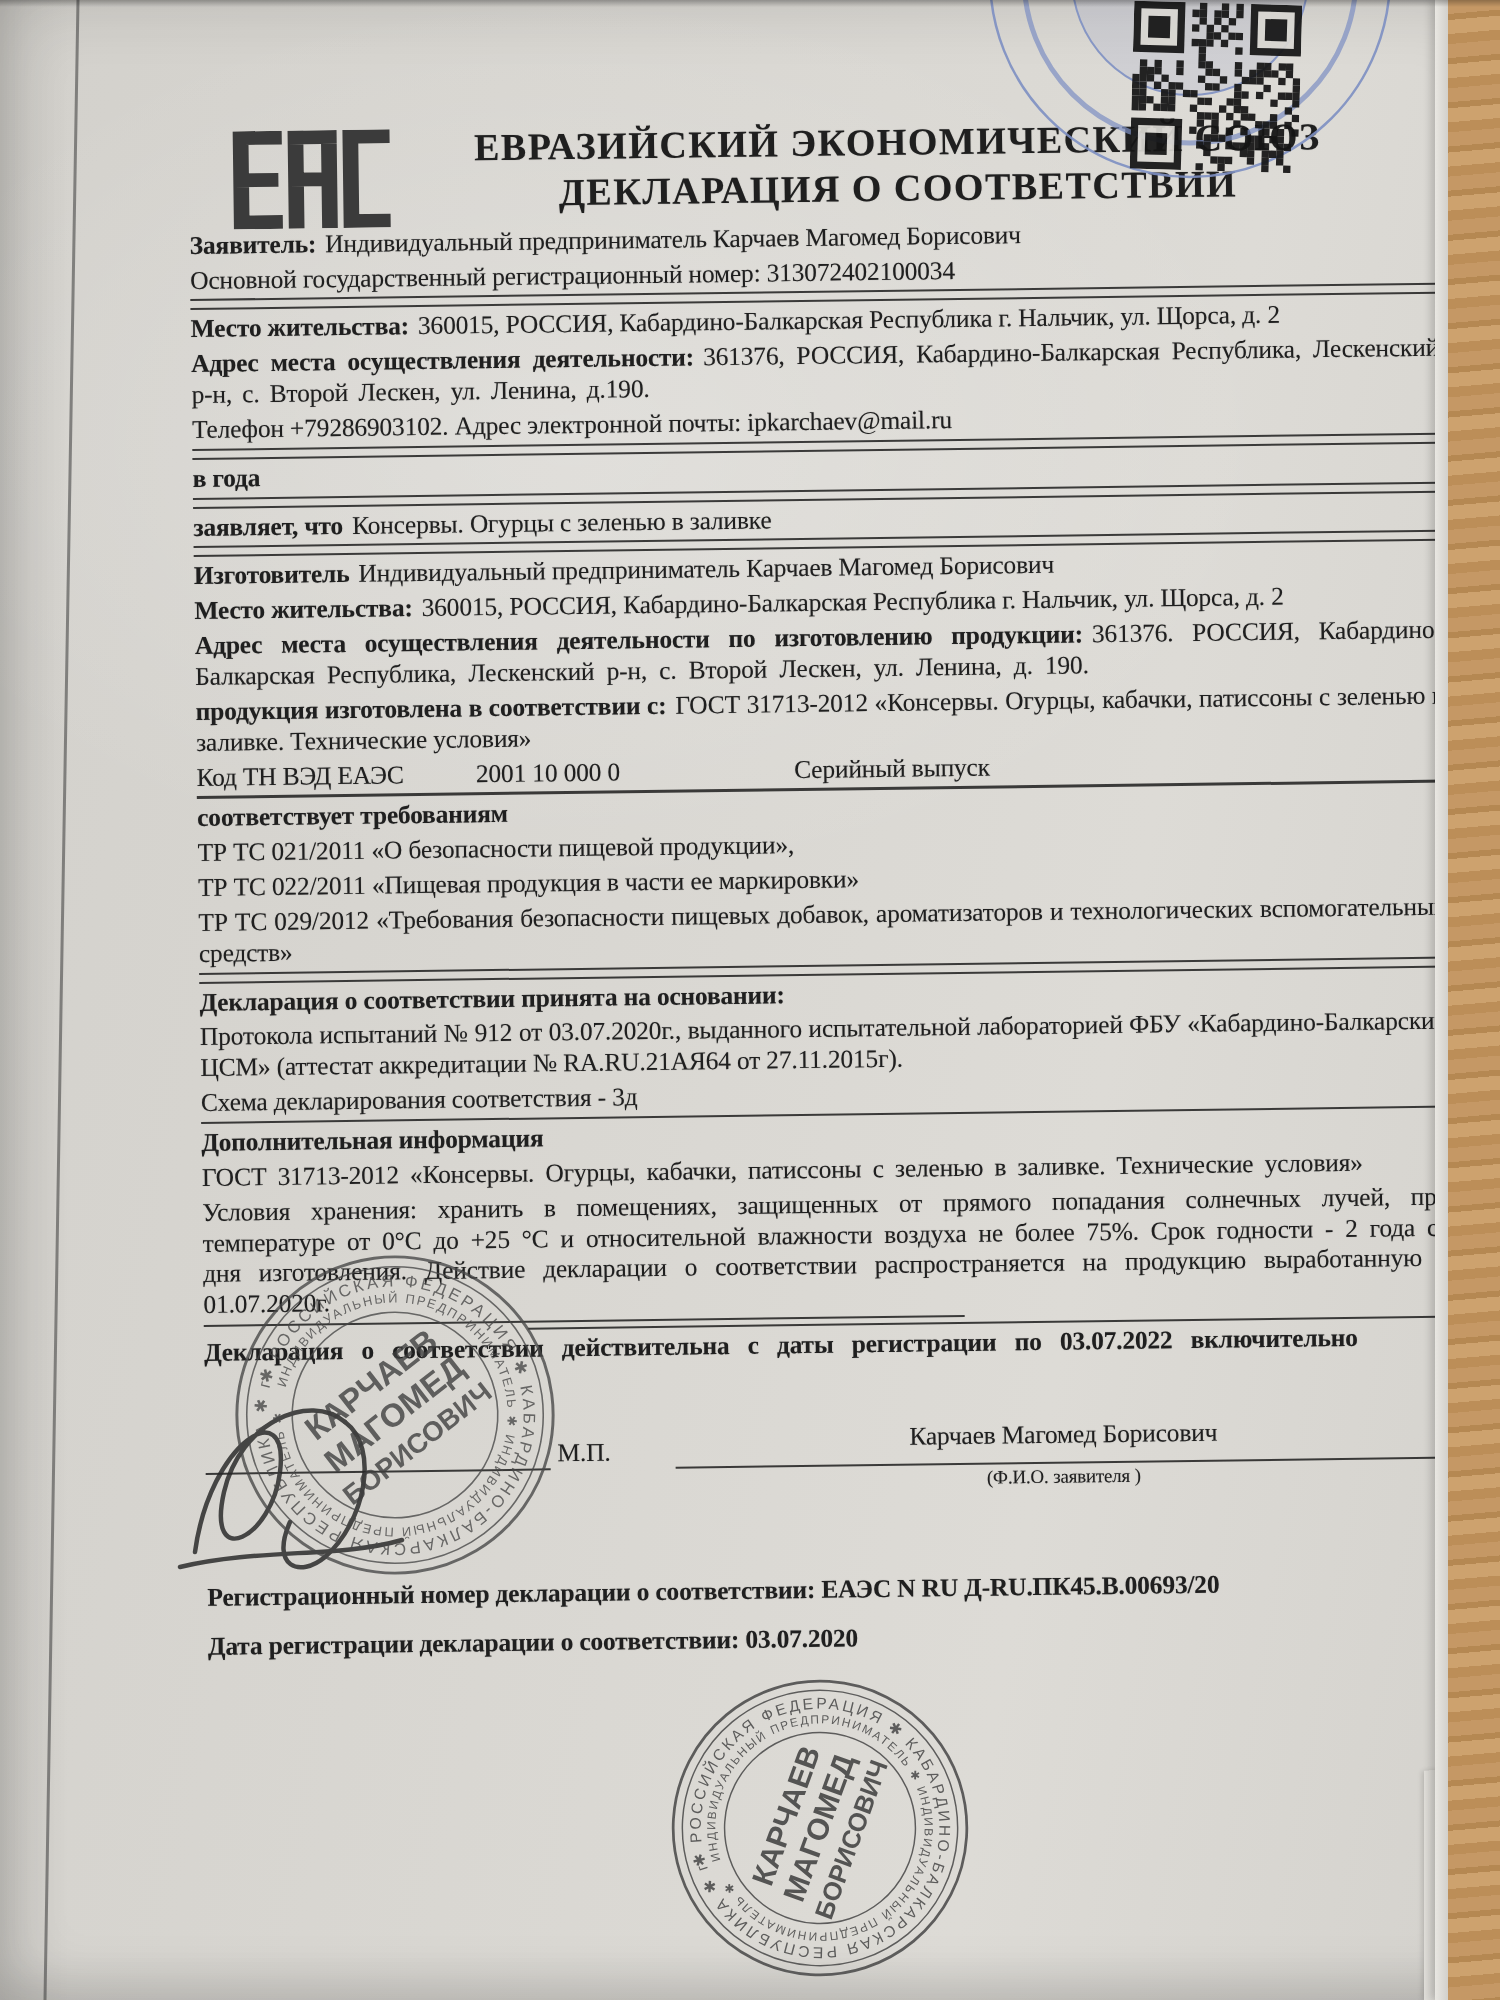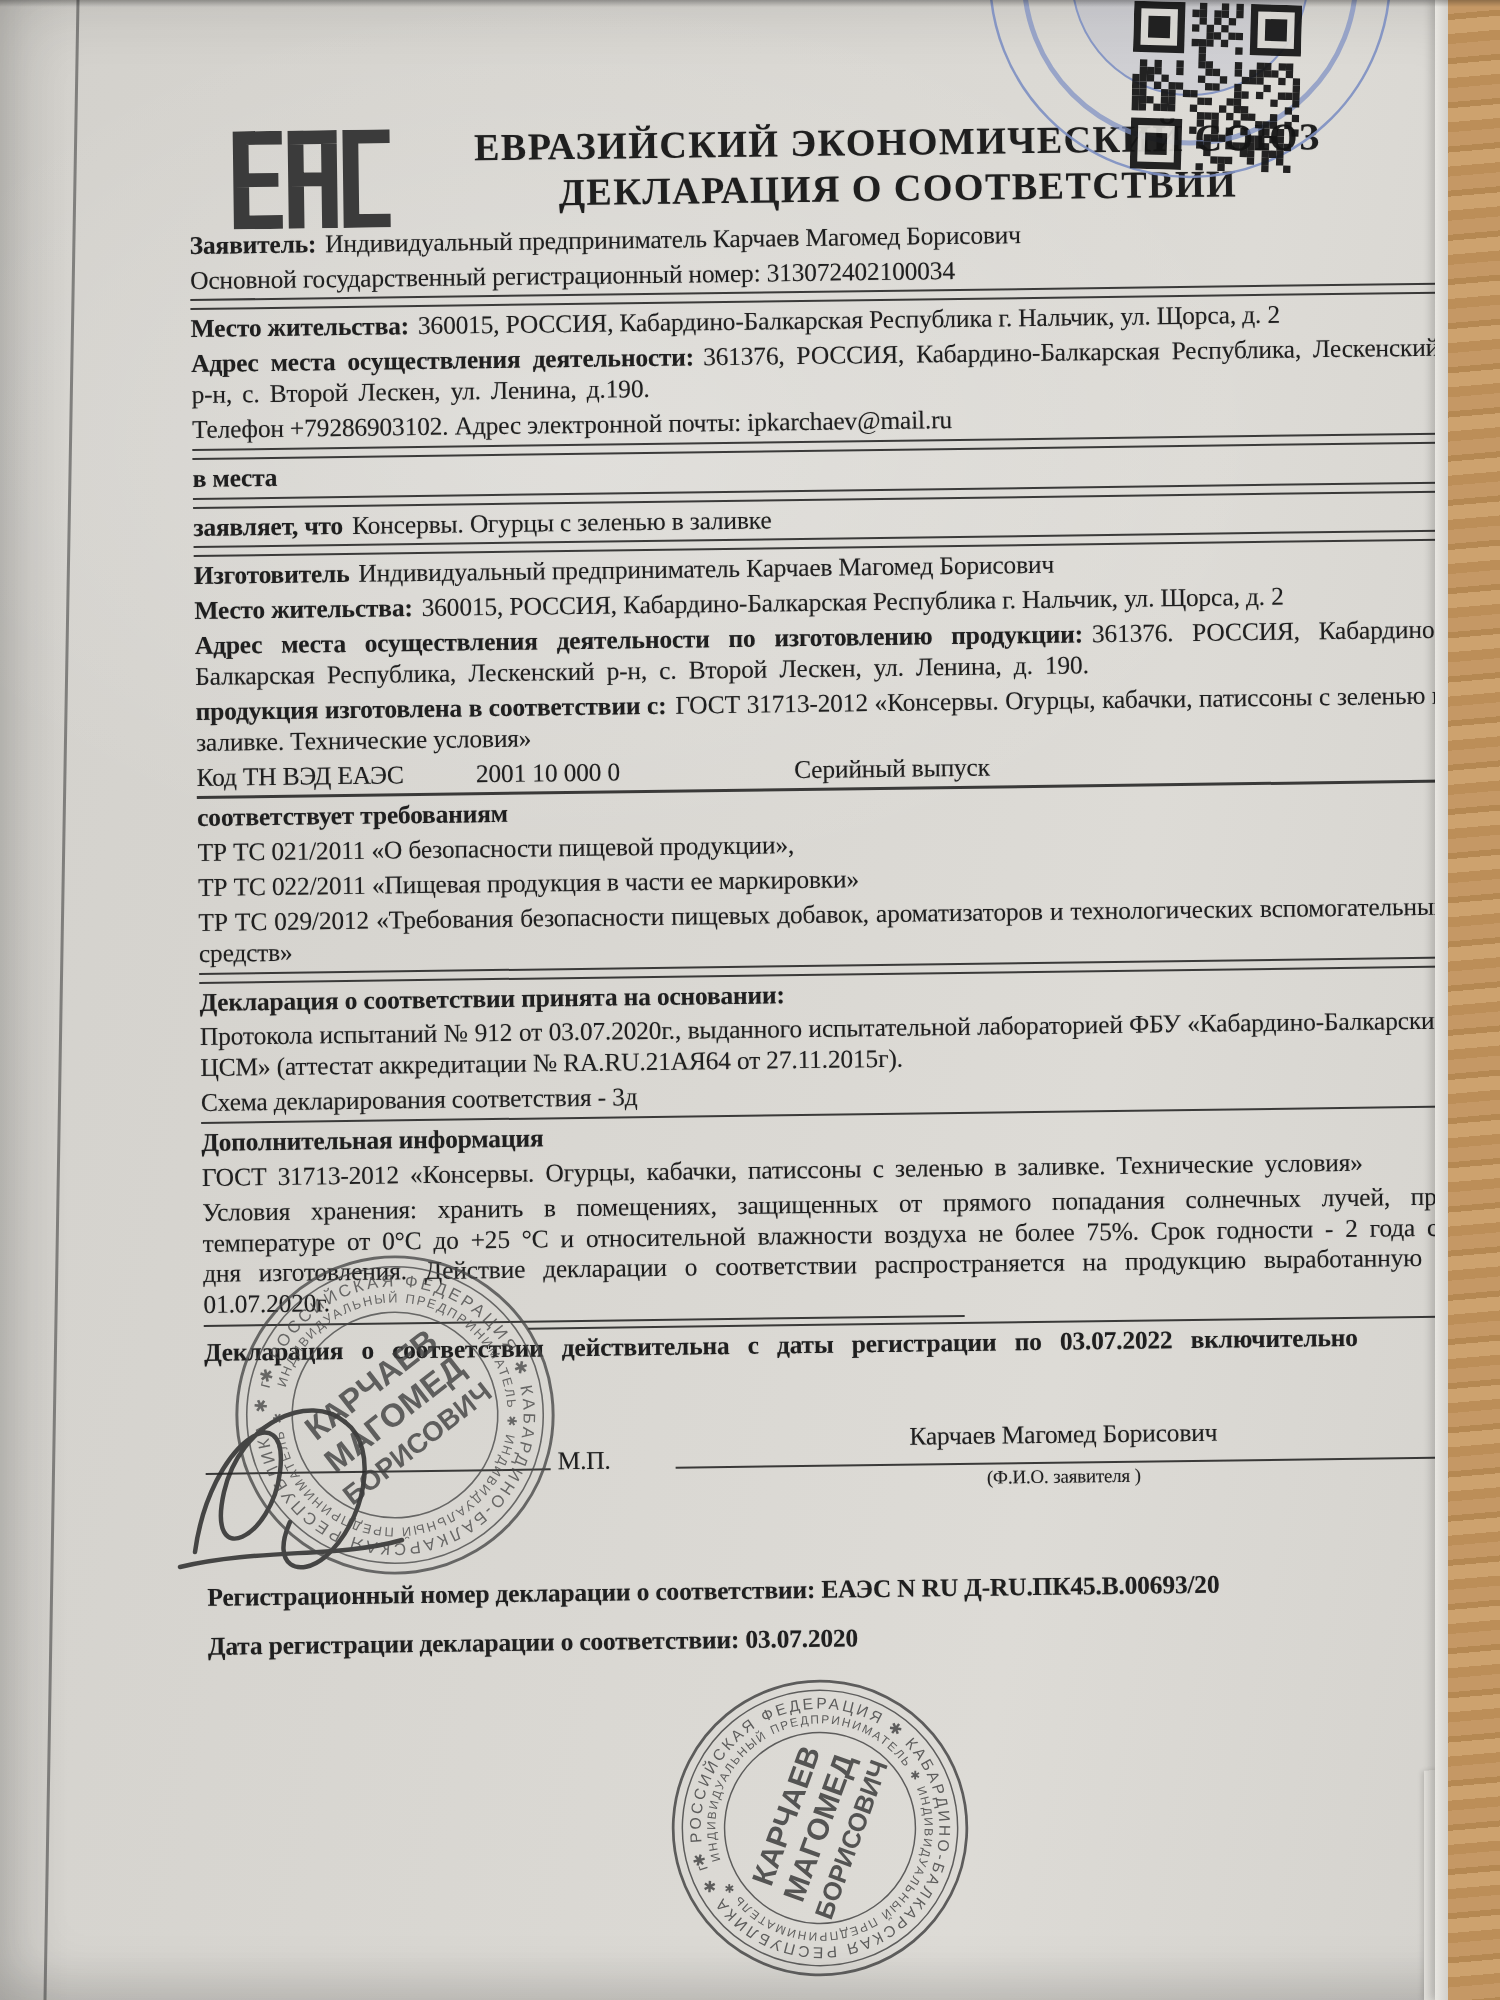--- a/index.html
+++ b/index.html
@@ -28,21 +28,21 @@
   .eac-logo{position:absolute;left:36px;top:10px;width:168px;height:98px;}
   .row{margin:4px 0;}
   .just{text-align:justify;}
   .row b{margin-right:9px;}
   .u{border-bottom:2.5px solid rgba(22,22,22,.82);padding-bottom:3px;}
   .thick{border-bottom-width:3.5px;}
   .rule{border-top:2.5px solid rgba(22,22,22,.82);margin-top:7px;}
   .ws6{word-spacing:6px;} .ws4{word-spacing:4px;} .ws12{word-spacing:12px;} .ws5{word-spacing:5px;}
   .sig{position:relative;height:148px;margin-top:10px;}
   .sig-line-l{position:absolute;left:0;top:94px;width:345px;border-top:2.5px solid rgba(22,22,22,.82);}
-  .mp{position:absolute;left:352px;top:72px;}
+  .mp{position:absolute;left:352px;top:64px;}
   .sig-line-r{position:absolute;left:470px;right:2px;top:94px;border-top:2.5px solid rgba(22,22,22,.82);}
   .sig-name{position:absolute;left:470px;right:2px;top:52px;text-align:center;}
   .sig-cap{position:absolute;left:470px;right:2px;top:98px;text-align:center;font-size:19px;}
   .mt56{margin-top:56px;} .mt18{margin-top:18px;}
   
   .stamp{position:absolute;z-index:3;}
   .stamp text{font-family:"Liberation Sans", sans-serif;}
   .sigsvg{position:absolute;z-index:3;}
   #qr-box{position:absolute;left:1132px;top:3px;width:168px;height:168px;z-index:4;transform:rotate(1.6deg);opacity:.93;}
 </style>
@@ -253,21 +253,21 @@
 
     <div class="row"><b>Заявитель:</b><span>Индивидуальный предприниматель Карчаев Магомед Борисович</span></div>
     <div class="row u">Основной государственный регистрационный номер: 313072402100034</div>
     <div class="rule"></div>
 
     <div class="row just"><b>Место жительства:</b><span>360015, РОССИЯ,  Кабардино-Балкарская Республика г. Нальчик, ул. Щорса, д. 2</span></div>
     <div class="row just ws4"><b>Адрес места осуществления деятельности:</b><span>361376, РОССИЯ,  Кабардино-Балкарская Республика, Лескенский р-н, с. Второй Лескен, ул. Ленина, д.190.</span></div>
     <div class="row u">Телефон +79286903102. Адрес электронной почты: ipkarchaev@mail.ru</div>
     <div class="rule"></div>
 
-    <div class="row u"><b>в места</b></div>
+    <div class="row u"><b>в года</b></div>
     <div class="rule"></div>
 
     <div class="row u"><b>заявляет, что</b><span>Консервы. Огурцы с зеленью в заливке</span></div>
     <div class="rule"></div>
 
     <div class="row"><b>Изготовитель</b><span>Индивидуальный предприниматель Карчаев Магомед Борисович</span></div>
     <div class="row just"><b>Место жительства:</b><span>360015, РОССИЯ,  Кабардино-Балкарская Республика г. Нальчик, ул. Щорса, д. 2</span></div>
     <div class="row just ws6"><b>Адрес места осуществления деятельности по изготовлению продукции:</b><span>361376. РОССИЯ,  Кабардино-Балкарская Республика,  Лескенский р-н,  с. Второй Лескен,  ул. Ленина, д. 190.</span></div>
     <div class="row just"><b>продукция изготовлена в соответствии с:</b><span>ГОСТ 31713-2012  «Консервы. Огурцы, кабачки, патиссоны с зеленью в заливке.  Технические условия»</span></div>
 

